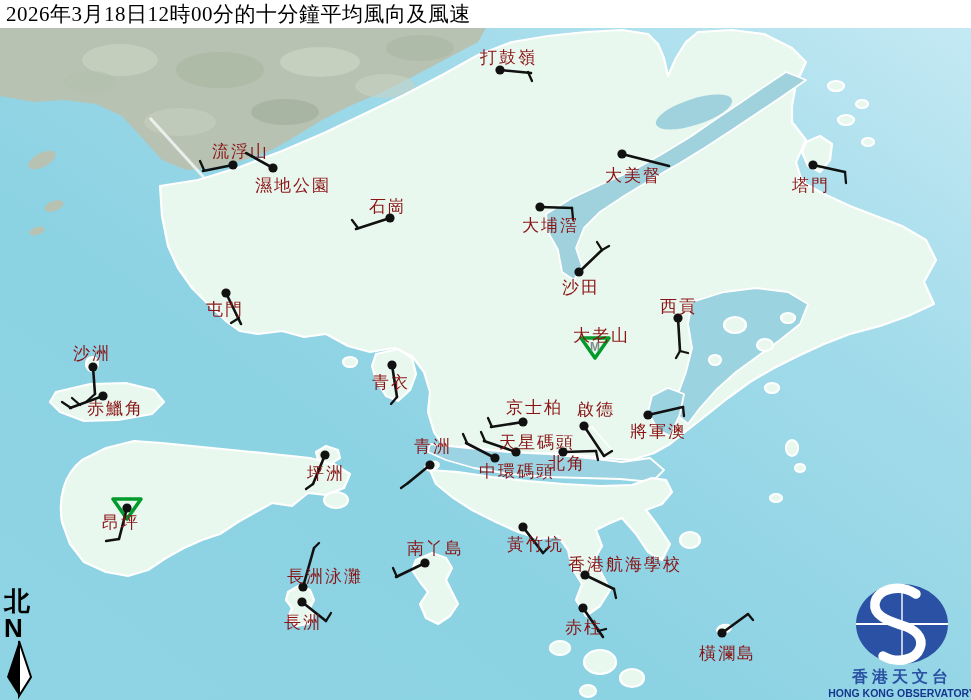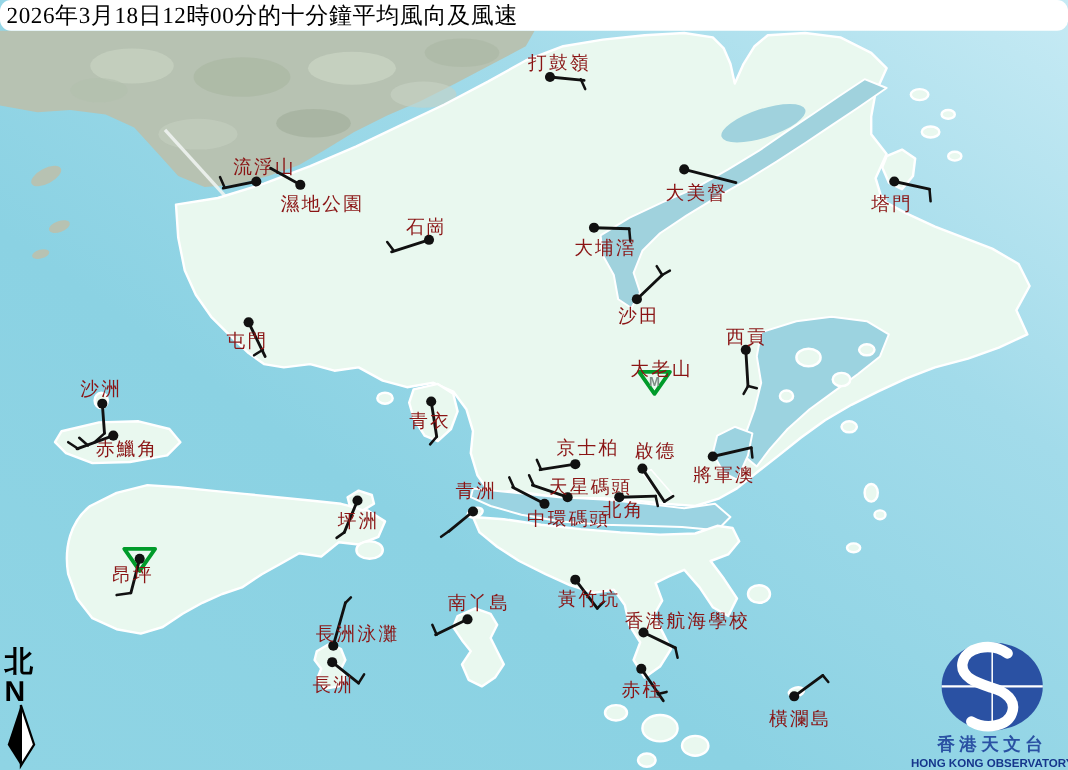--- a/index.html
+++ b/index.html
@@ -1,20 +1,20 @@
 <!DOCTYPE html>
 <html><head>
 <meta charset="utf-8">
 <style>
   html,body{margin:0;padding:0;background:#ffffff;}
   .stage{position:relative;width:971px;height:700px;overflow:hidden;
          font-family:"Liberation Serif","DejaVu Serif",serif;}
   .map-svg{position:absolute;left:0;top:0;}
   .title-bar{position:absolute;left:0;top:0;width:971px;height:28px;background:#ffffff;
-             display:flex;align-items:center;z-index:5;border-radius:10px;}
+             display:flex;align-items:center;z-index:5;}
   .title-text{font-size:21px;color:#000;padding-left:6px;letter-spacing:0.5px;white-space:nowrap;}
   .station-label{font-family:"Liberation Serif","DejaVu Serif",serif;font-size:17px;letter-spacing:2px;}
   .coast{stroke:#ffffff;stroke-width:2.2;stroke-linejoin:round;}
   .land{fill:#e9f8ef;}
   .inwater{stroke:#ffffff;stroke-width:1.8;stroke-linejoin:round;}
   .sz{fill:#b7c2b2;}
   .logo-cn{font-family:"Liberation Sans","DejaVu Sans",sans-serif;font-weight:bold;font-size:16px;letter-spacing:4px;}
   .logo-en{font-family:"Liberation Sans","DejaVu Sans",sans-serif;font-weight:bold;font-size:10.5px;}
   .compass-cn{font-family:"Liberation Serif","DejaVu Serif",serif;font-weight:bold;font-size:26px;}
   .compass-n{font-family:"Liberation Sans","DejaVu Sans",sans-serif;font-weight:bold;font-size:26px;}

